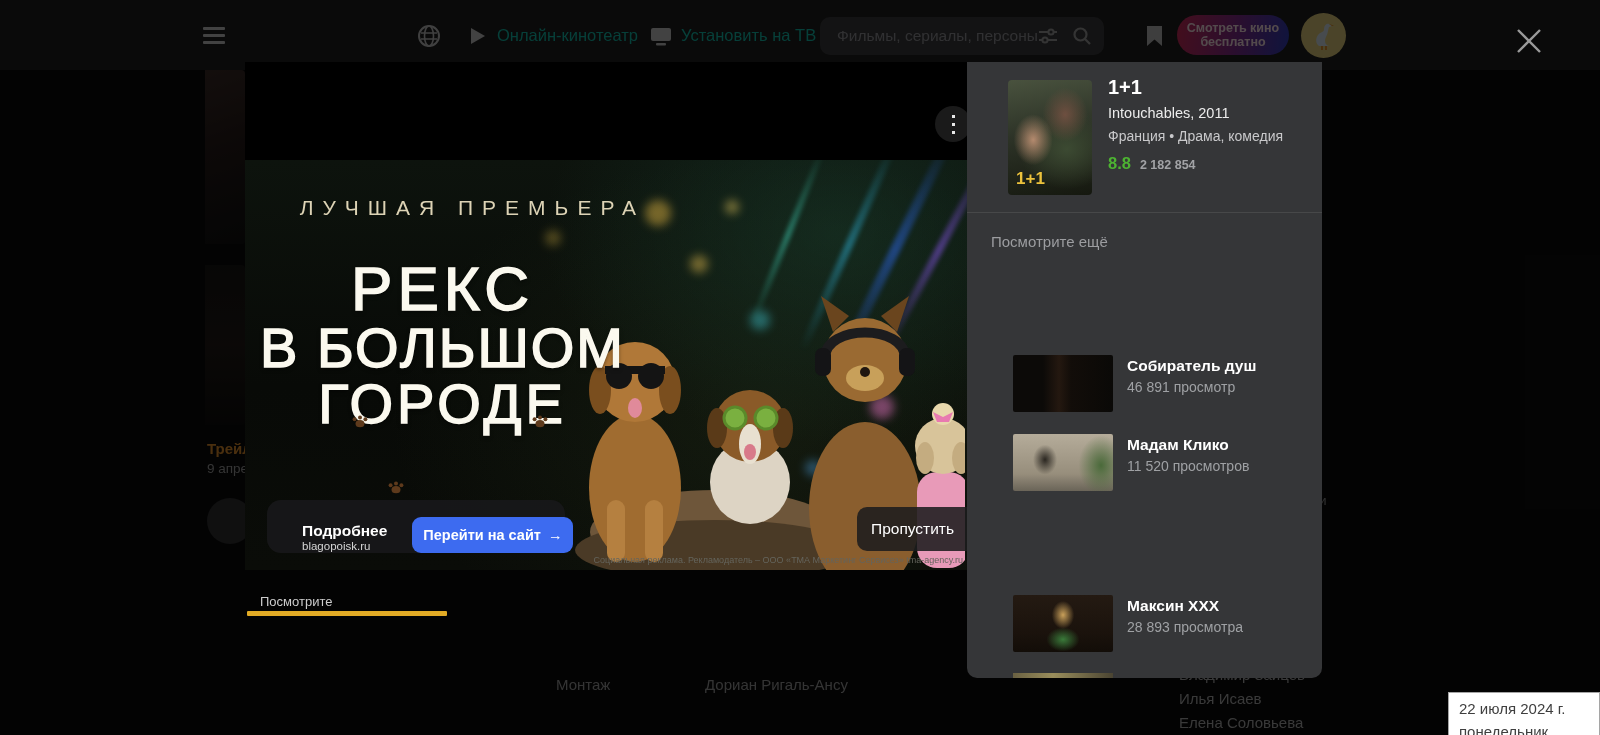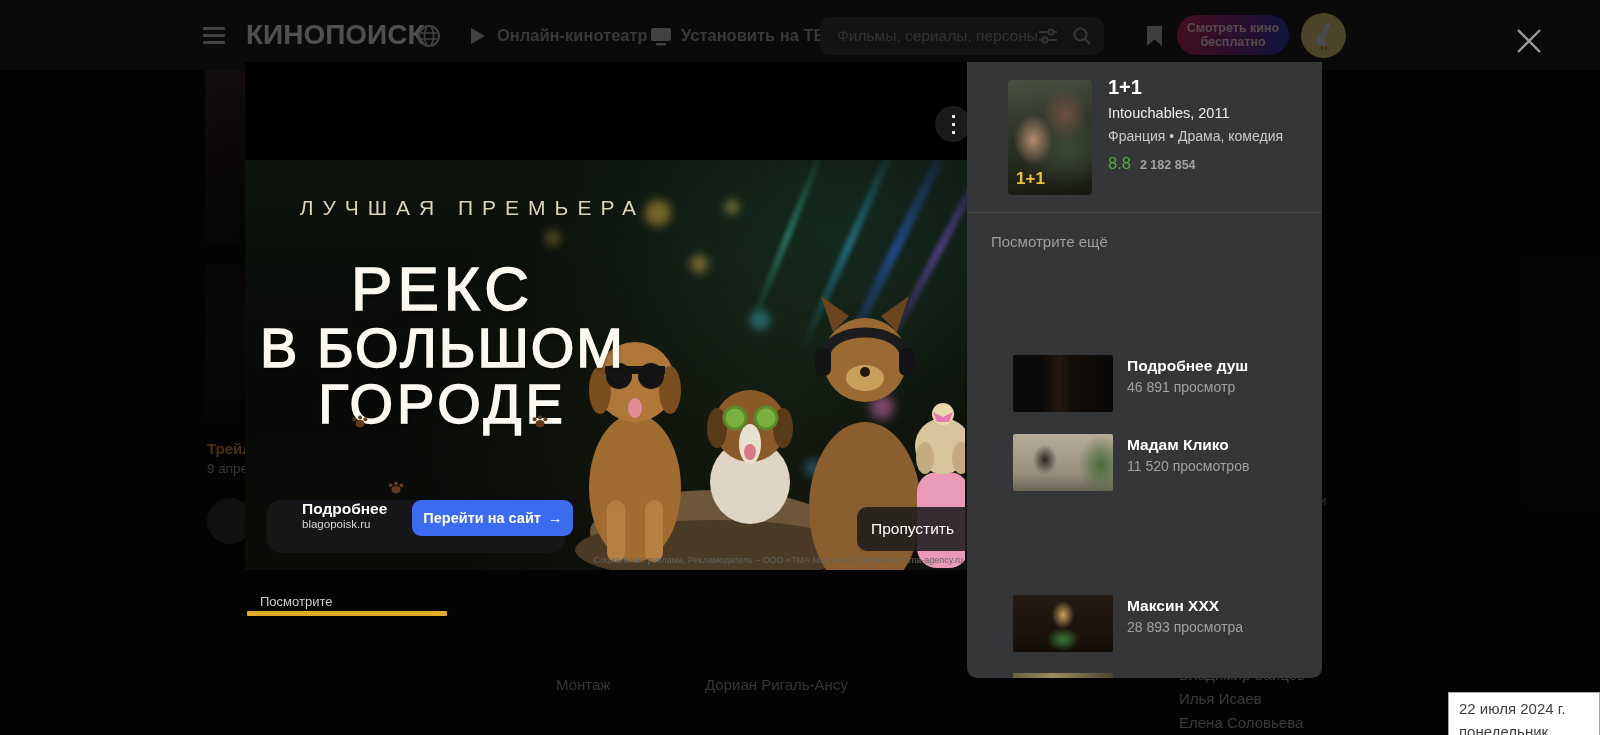--- a/index.html
+++ b/index.html
@@ -7,21 +7,21 @@
   body{font-family:"Liberation Sans","DejaVu Sans",sans-serif}
   .stage{position:relative;width:1600px;height:735px;background:#0b0b0b;overflow:hidden}
 
   
   .base{position:absolute;inset:0;z-index:1}
   .header{position:absolute;left:0;top:0;width:1600px;height:70px;background:#1e1e1e}
   .hamburger{position:absolute;left:203px;top:27px;width:22px;height:17px;display:flex;flex-direction:column;justify-content:space-between}
   .hamburger span{display:block;height:3px;background:#c2c2c2;border-radius:1px}
   .logo{position:absolute;left:246px;top:19px;font-size:28px;font-weight:bold;letter-spacing:0px;color:#e6e6e6}
   .logo-globe{position:absolute;left:417px;top:24px}
-  .nav-item{position:absolute;top:26px;font-size:16.5px;font-weight:bold;color:#a3a3a3;white-space:nowrap}
+  .nav-item{position:absolute;top:26px;font-size:16.5px;font-weight:normal;color:#14b8a6;white-space:nowrap}
   .nav-play{position:absolute;left:470px;top:27px}
   .nav-tv{position:absolute;left:650px;top:27px}
   .search{position:absolute;left:820px;top:17px;width:284px;height:38px;background:#3a3a3c;border-radius:10px}
   .search-ph{position:absolute;left:17px;top:10px;font-size:15.5px;color:#8e8e93;white-space:nowrap;max-width:210px;overflow:hidden}
   .icon-sliders{position:absolute;right:46px;top:10px}
   .icon-mag{position:absolute;right:12px;top:9px}
   .bookmark{position:absolute;left:1146px;top:25px}
   .cta{position:absolute;left:1177px;top:15px;width:112px;height:40px;border-radius:20px;
        background:linear-gradient(97deg,#c62a55 0%,#7d2a86 52%,#2e3cb4 100%);
        display:flex;flex-direction:column;align-items:center;justify-content:center;line-height:1.15}
@@ -58,21 +58,21 @@
   .bokeh{position:absolute;border-radius:50%;filter:blur(5px)}
   .eyebrow{position:absolute;left:0;top:36px;width:400px;text-align:right;font-size:21px;letter-spacing:9px;color:#ddd3b5;font-weight:500;white-space:nowrap}
   .ad-title{position:absolute;left:0;top:98px;width:395px;text-align:center;color:#fbf9ef;font-weight:normal;
             -webkit-text-stroke:1.5px #fbf9ef;text-shadow:0 2px 4px rgba(0,0,0,.55);line-height:1.0}
   .ad-title .l1{font-size:62px;letter-spacing:5px}
   .ad-title .l2{font-size:56px;letter-spacing:2px}
   .ad-title .l3{font-size:56px;letter-spacing:4px}
   .paw{position:absolute;width:18px;height:18px}
 
   .adbar{position:absolute;left:22px;top:340px;width:298px;height:53px;background:rgba(24,24,26,.93);border-radius:14px;
-         display:flex;align-items:flex-start;padding:0 10px;gap:25px}
+         display:flex;align-items:flex-end;padding:0 10px;gap:25px}
   .adbar-col{display:flex;flex-direction:column;line-height:1.15}
   .adbar-more{font-size:15.5px;font-weight:bold;color:#fff}
   .adbar-domain{font-size:11.5px;color:#d6d6d6}
   .visit-btn{margin-left:auto;background:#3d6bf0;border-radius:9px;padding:10px 11px;font-size:14.5px;font-weight:bold;color:#fff;display:flex;align-items:center;gap:7px;white-space:nowrap}
   .skip-btn{position:absolute;left:612px;top:347px;height:44px;background:rgba(28,28,30,.88);border-radius:10px;
             display:flex;align-items:center;gap:24px;padding:0 14px;color:#fff;font-size:15.5px;font-weight:500;white-space:nowrap}
   .disclaimer{position:absolute;right:4px;bottom:5px;font-size:9px;color:#64645c;white-space:nowrap}
 
   .ad-badge{position:absolute;left:260px;top:594px;z-index:10;font-size:13px;color:#cdcdcd}
   .ad-progress{position:absolute;left:247px;top:611px;width:200px;height:5px;z-index:10;background:#e2ab25;border-radius:1px}
@@ -83,21 +83,21 @@
           background:
             radial-gradient(26px 34px at 30% 52%,#b48a6e 0%,rgba(70,60,50,0) 75%),
             radial-gradient(30px 36px at 68% 30%,#6e4f40 0%,rgba(40,50,35,0) 75%),
             radial-gradient(60px 50px at 70% 60%,#3c4a32 0%,rgba(25,30,20,0) 80%),
             linear-gradient(170deg,#49523e 0%,#2d3327 45%,#15180f 100%)}
   .poster span{position:absolute;left:8px;bottom:6px;font-size:17px;font-weight:bold;color:#ecc23c}
   .mv-title{position:absolute;left:141px;top:14px;font-size:20px;font-weight:bold;color:#fff}
   .mv-orig{position:absolute;left:141px;top:43px;font-size:14.5px;color:#ececec}
   .mv-meta{position:absolute;left:141px;top:66px;font-size:14px;color:#c9c9cb}
   .mv-rating-row{position:absolute;left:141px;top:92px;display:flex;align-items:baseline;gap:9px}
-  .mv-rating{font-size:16.5px;font-weight:normal;color:#4db332}
+  .mv-rating{font-size:16.5px;font-weight:bold;color:#4db332}
   .mv-votes{font-size:12.5px;font-weight:bold;color:#a2a3a6}
   .sb-divider{position:absolute;left:0px;top:150px;width:355px;height:1px;background:rgba(255,255,255,.09)}
   .sb-heading{position:absolute;left:24px;top:171px;font-size:15px;color:#9c9da0}
   .sb-row{position:absolute;left:0;width:355px;height:57px}
   .sb-thumb{position:absolute;left:46px;top:0;width:100px;height:57px;border-radius:2px}
   .sb-title{position:absolute;left:160px;top:2px;font-size:15.5px;font-weight:bold;color:#fff;white-space:nowrap}
   .sb-views{position:absolute;left:160px;top:24px;font-size:14px;color:#9fa1a4;white-space:nowrap}
   .t1{background:radial-gradient(20px 24px at 48% 38%,#8a6a52 0%,rgba(20,20,30,0) 70%),linear-gradient(180deg,#14141c 0%,#0d0d12 60%,#1a1a22 100%)}
   .t2{background:linear-gradient(90deg,#0c0a08 30%,#241810 46%,#120d09 58%,#0a0907 100%)}
   .t3{background:radial-gradient(16px 20px at 32% 45%,#2a2620 0%,rgba(150,140,120,0) 75%),radial-gradient(30px 40px at 88% 55%,#4a6a3a 0%,rgba(140,135,120,0) 75%),linear-gradient(180deg,#b5ac9a 0%,#978e7c 70%,#6a6458 100%)}
@@ -114,21 +114,20 @@
 
 <div class="stage">
 
   <div class="base">
     <div class="header">
       <div class="hamburger">
           <span></span>
           <span></span>
           <span></span>
         </div>
-      <div class="logo">КИНОПОИСК</div>
       <svg class="logo-globe" width="24" height="24" viewBox="0 0 24 24">
           <circle cx="12" cy="12" r="10" fill="none" stroke="#bdbdbd" stroke-width="2"></circle>
           <path d="M4 9 L20 9 M4 15 L20 15" stroke="#bdbdbd" stroke-width="1.6" fill="none"></path>
           <ellipse cx="12" cy="12" rx="4.5" ry="10" fill="none" stroke="#bdbdbd" stroke-width="1.6"></ellipse>
         </svg>
       <svg class="nav-play" width="16" height="18" viewBox="0 0 16 18">
           <path d="M1 1 L15 9 L1 17 Z" fill="#c2c2c2"></path>
         </svg>
       <div class="nav-item" style="left:497px">Онлайн-кинотеатр</div>
       <svg class="nav-tv" width="22" height="19" viewBox="0 0 22 19">
@@ -318,21 +317,21 @@
     <div class="mv-meta">Франция • Драма, комедия</div>
     <div class="mv-rating-row">
       <span class="mv-rating">8.8</span>
       <span class="mv-votes">2 182 854</span>
     </div>
     <div class="sb-divider"></div>
     <div class="sb-heading">Посмотрите ещё</div>
 
     <div class="sb-row" style="top:293px">
       <div class="sb-thumb t2"></div>
-      <div class="sb-title">Подробнее душ</div>
+      <div class="sb-title">Собиратель душ</div>
       <div class="sb-views">46 891 просмотр</div>
     </div>
     <div class="sb-row" style="top:372px">
       <div class="sb-thumb t3"></div>
       <div class="sb-title">Мадам Клико</div>
       <div class="sb-views">11 520 просмотров</div>
     </div>
     <div class="sb-row" style="top:533px">
       <div class="sb-thumb t5"></div>
       <div class="sb-title">Максин XXX</div>

